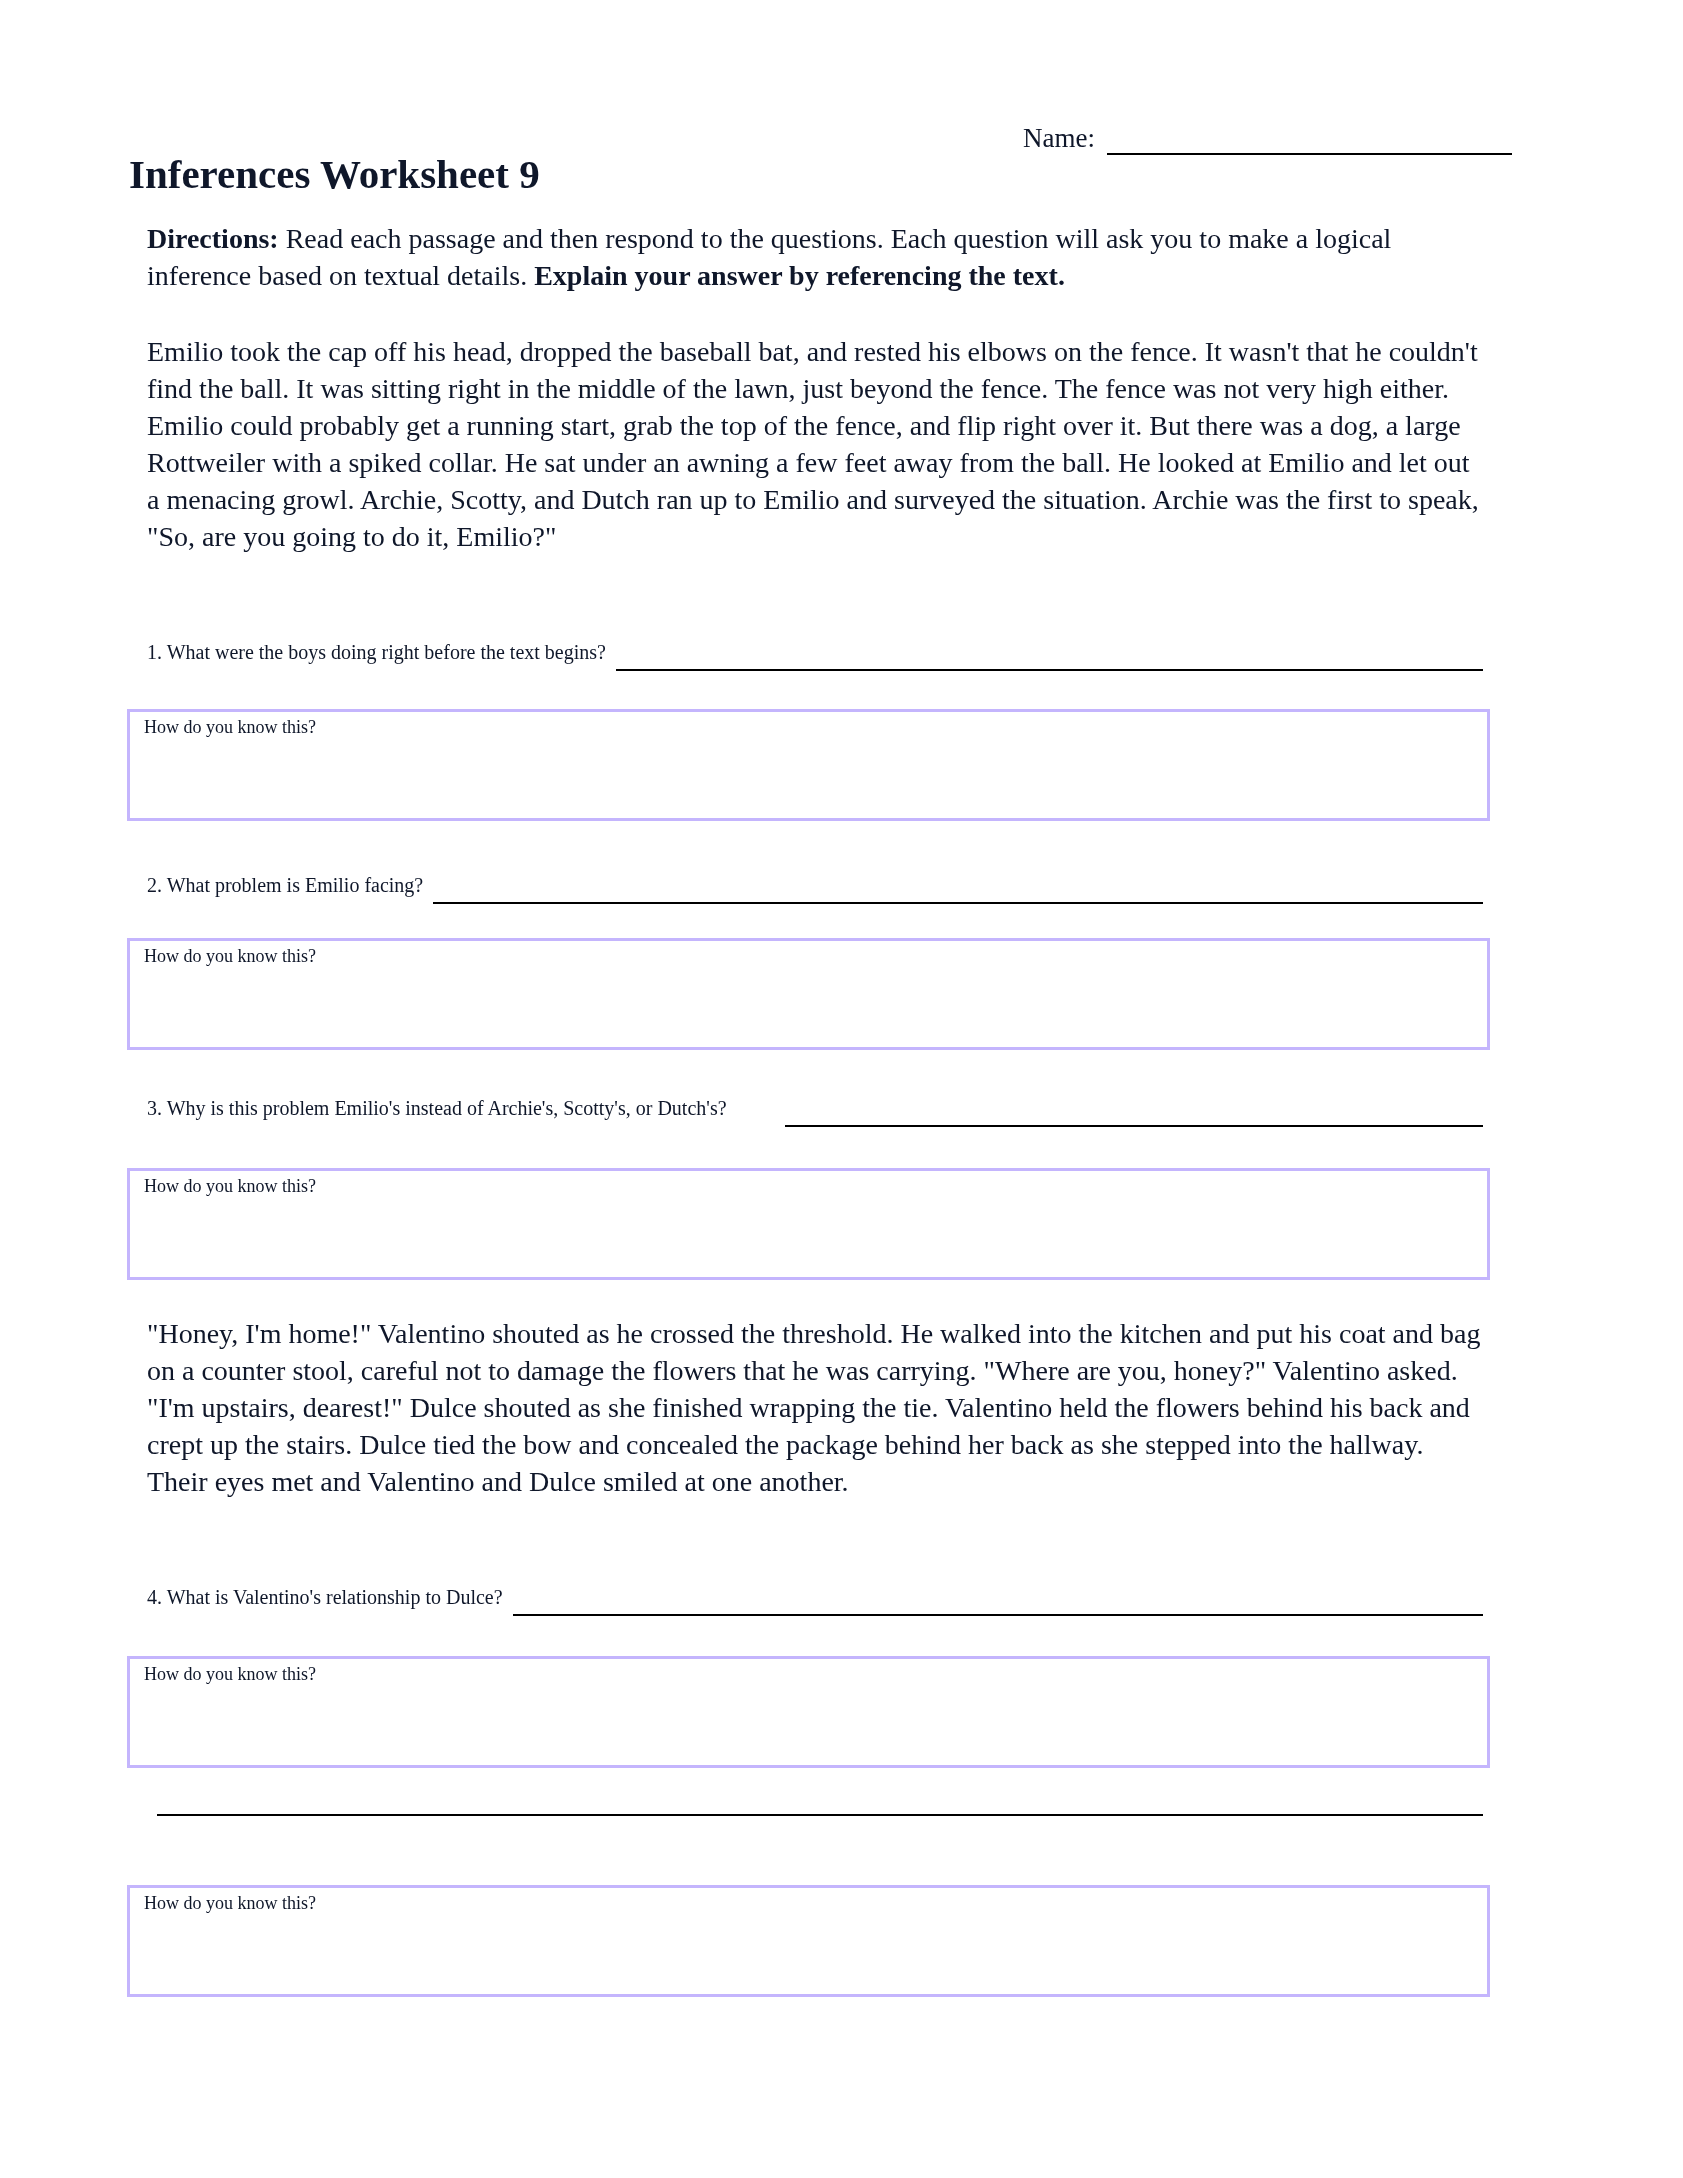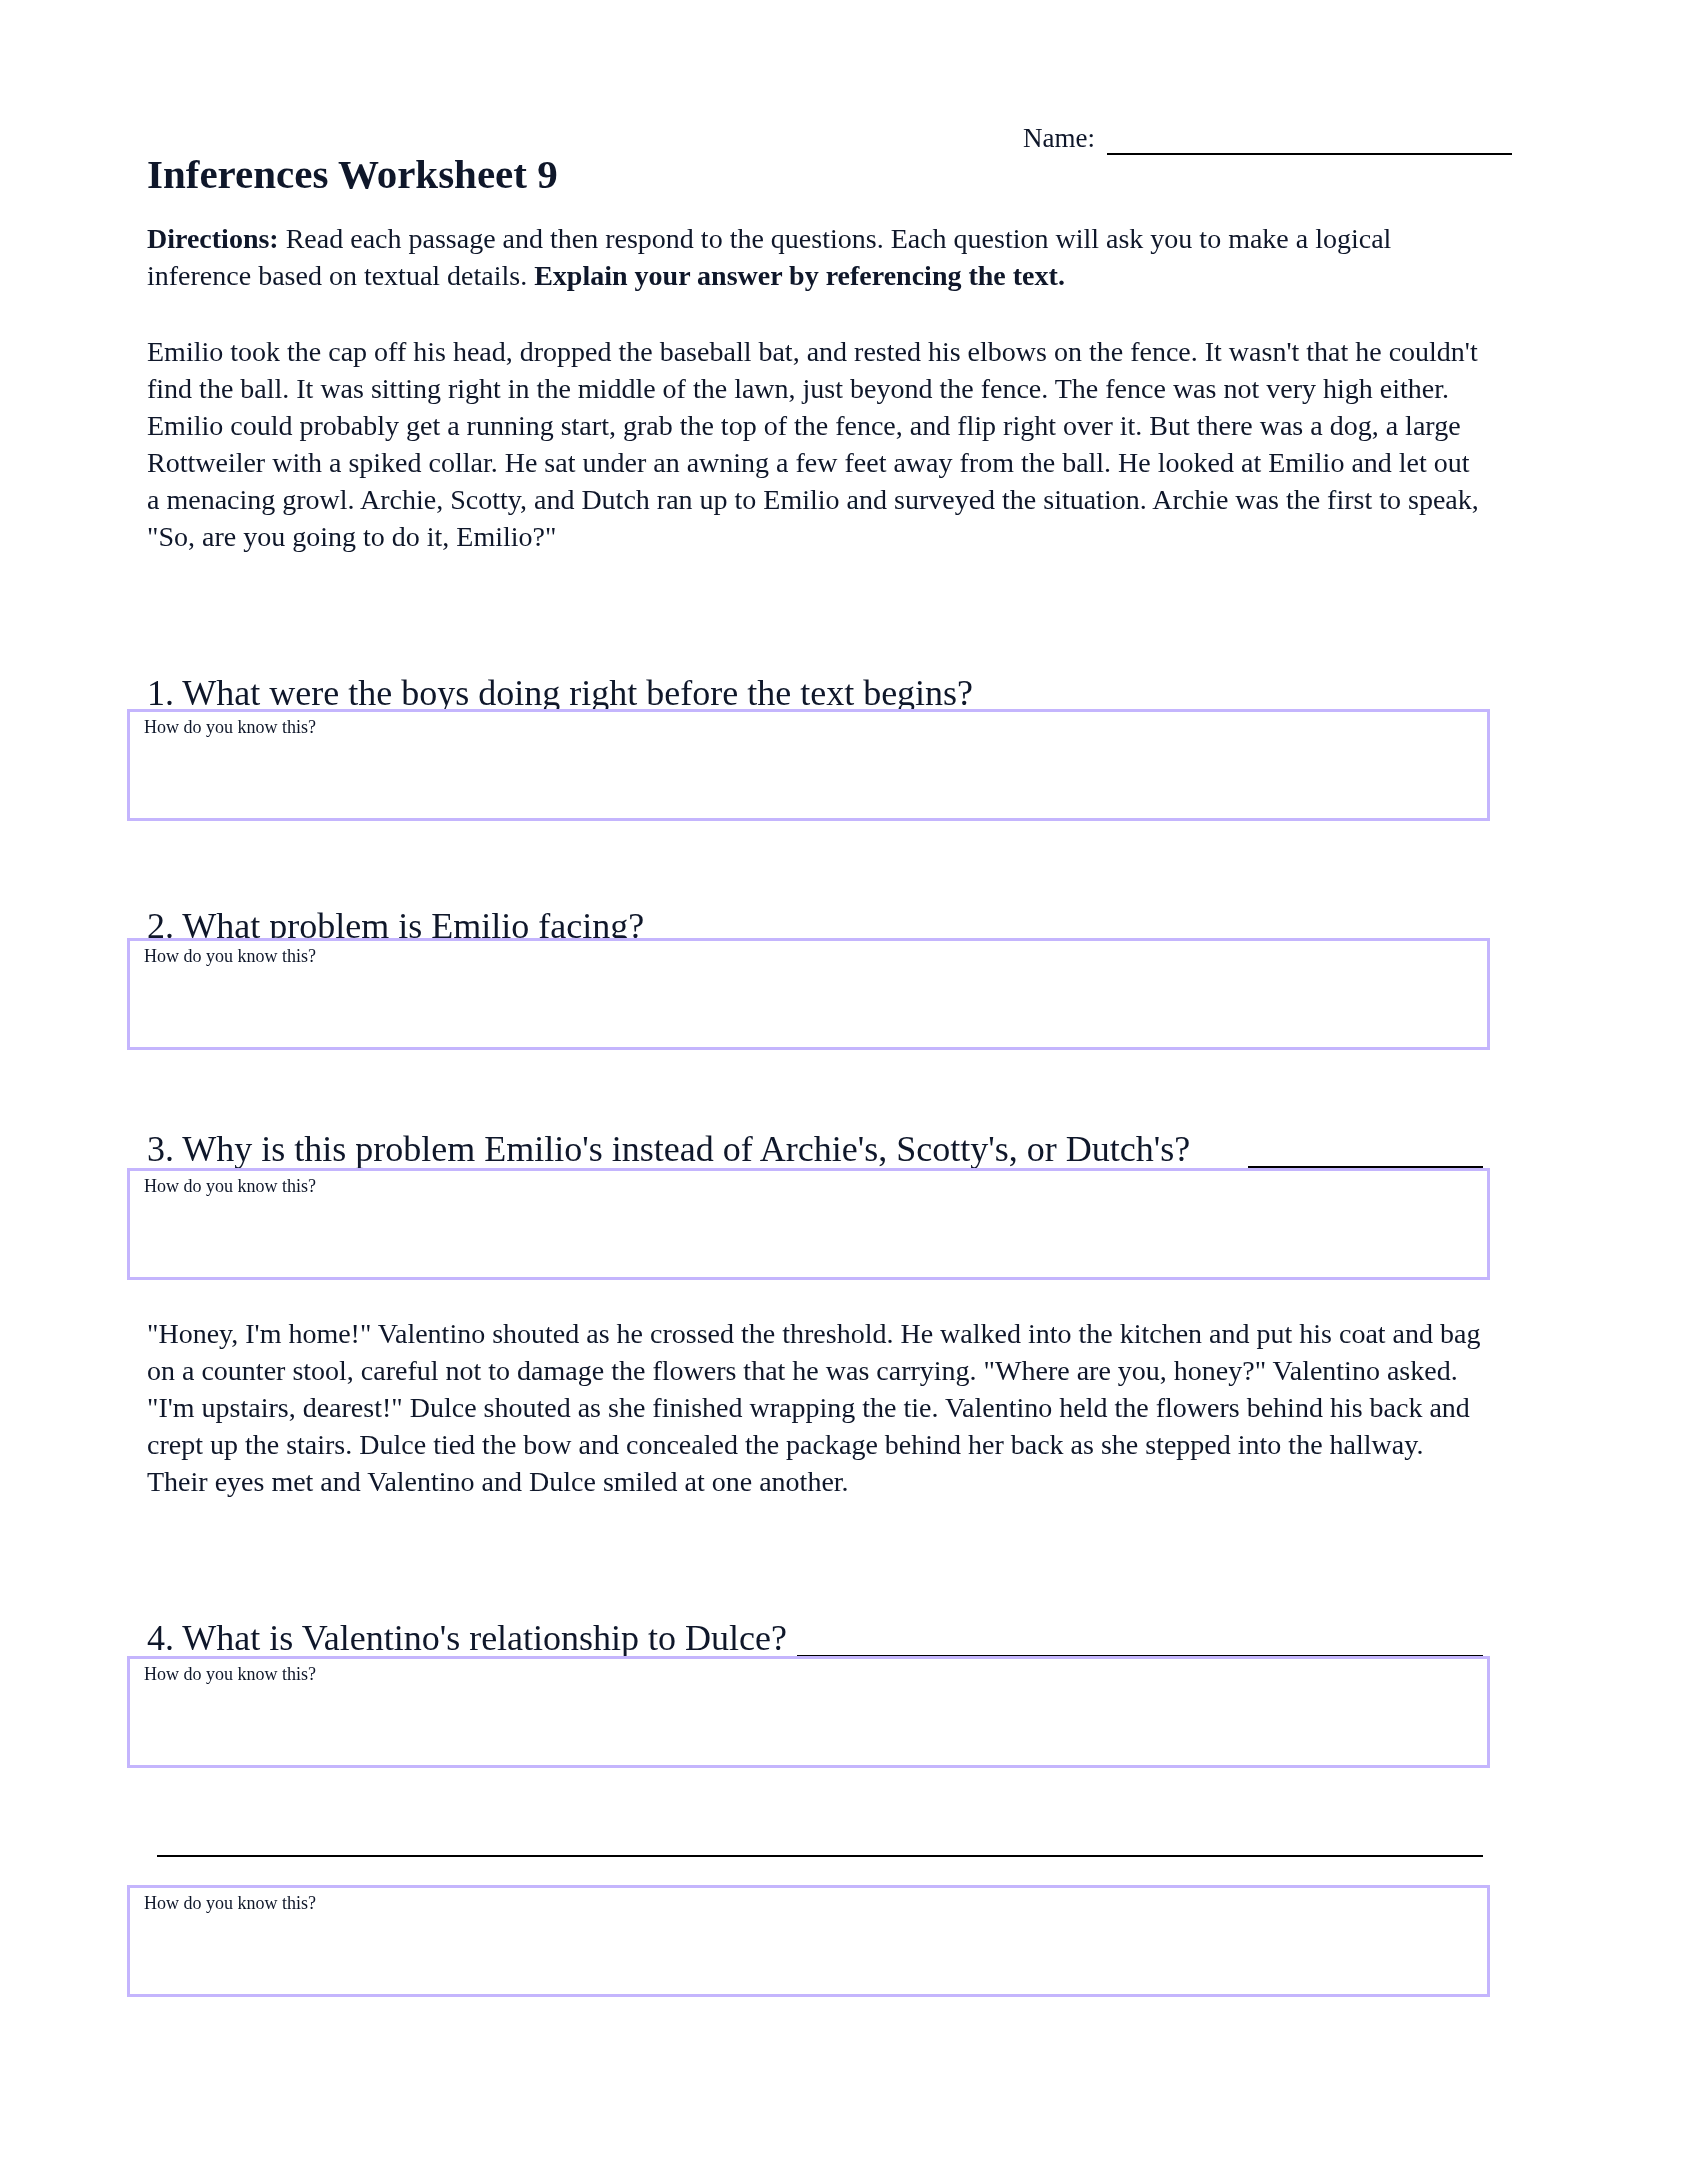--- a/index.html
+++ b/index.html
@@ -30,21 +30,21 @@
   .name-blank {
     flex: 1;
     margin-left: 12px;
     border-bottom: 2px solid #000;
     height: 6px;
     align-self: flex-end;
   }
 
   .title {
     top: 150px;
-    left: 147px;
+    left: 129px;
     font-size: 41px;
     font-weight: bold;
     line-height: 49px;
   }
 
   .para {
     left: 147px;
     width: 1337px;
     font-size: 28px;
     line-height: 37px;
@@ -54,24 +54,23 @@
 
   .directions { top: 220px; }
   .passage-1 { top: 333px; }
   .passage-2 { top: 1315px; }
 
   .q-row {
     left: 147px;
     width: 1336px;
     display: flex;
     align-items: flex-end;
-    font-size: 36px;
+    font-size: 20px;
     line-height: 37px;
     white-space: nowrap;
-    margin-top: 41px;
   }
   .q1 { top: 634px; }
   .q2 { top: 867px; }
   .q3 { top: 1090px; gap: 28px; }
   .q4 { top: 1579px; }
   .q5 { top: 1808px; }
   .answer-line {
     flex: 1;
     margin-left: 10px;
     border-bottom: 2px solid #000;

